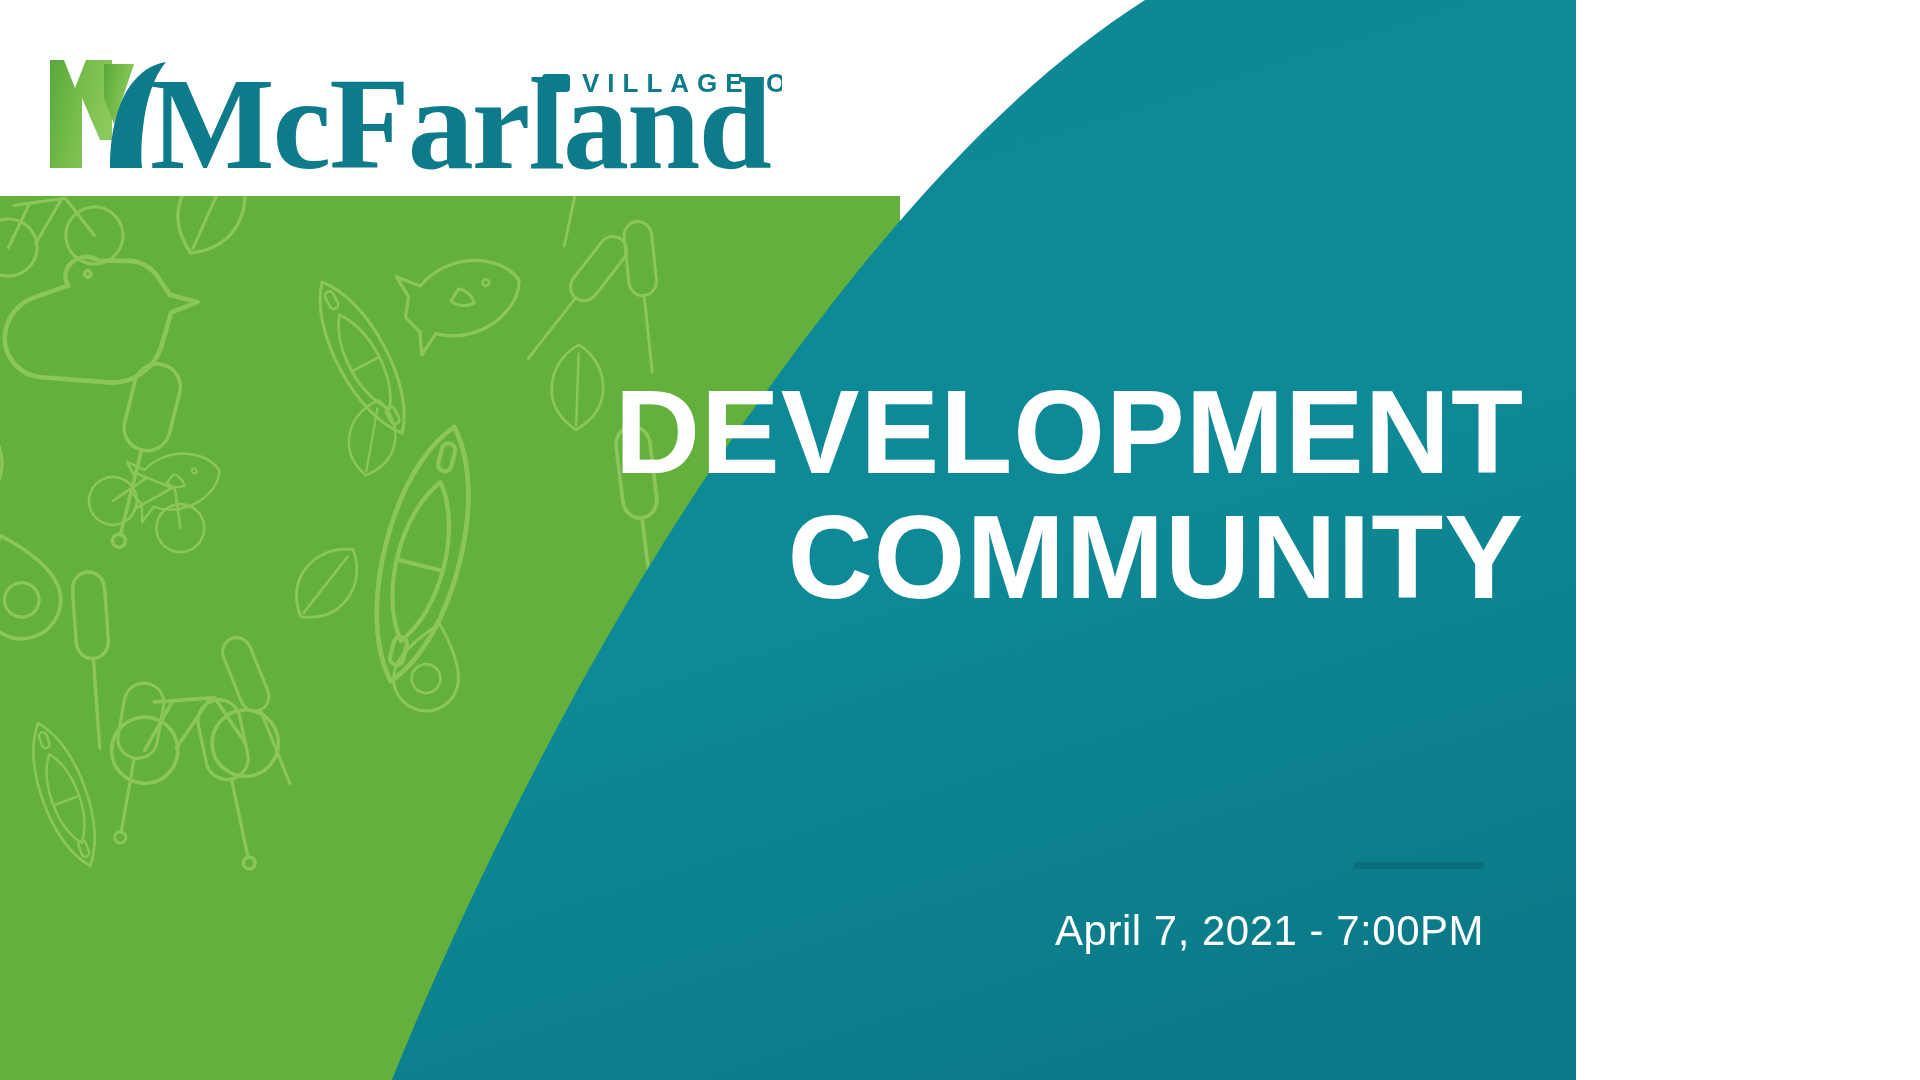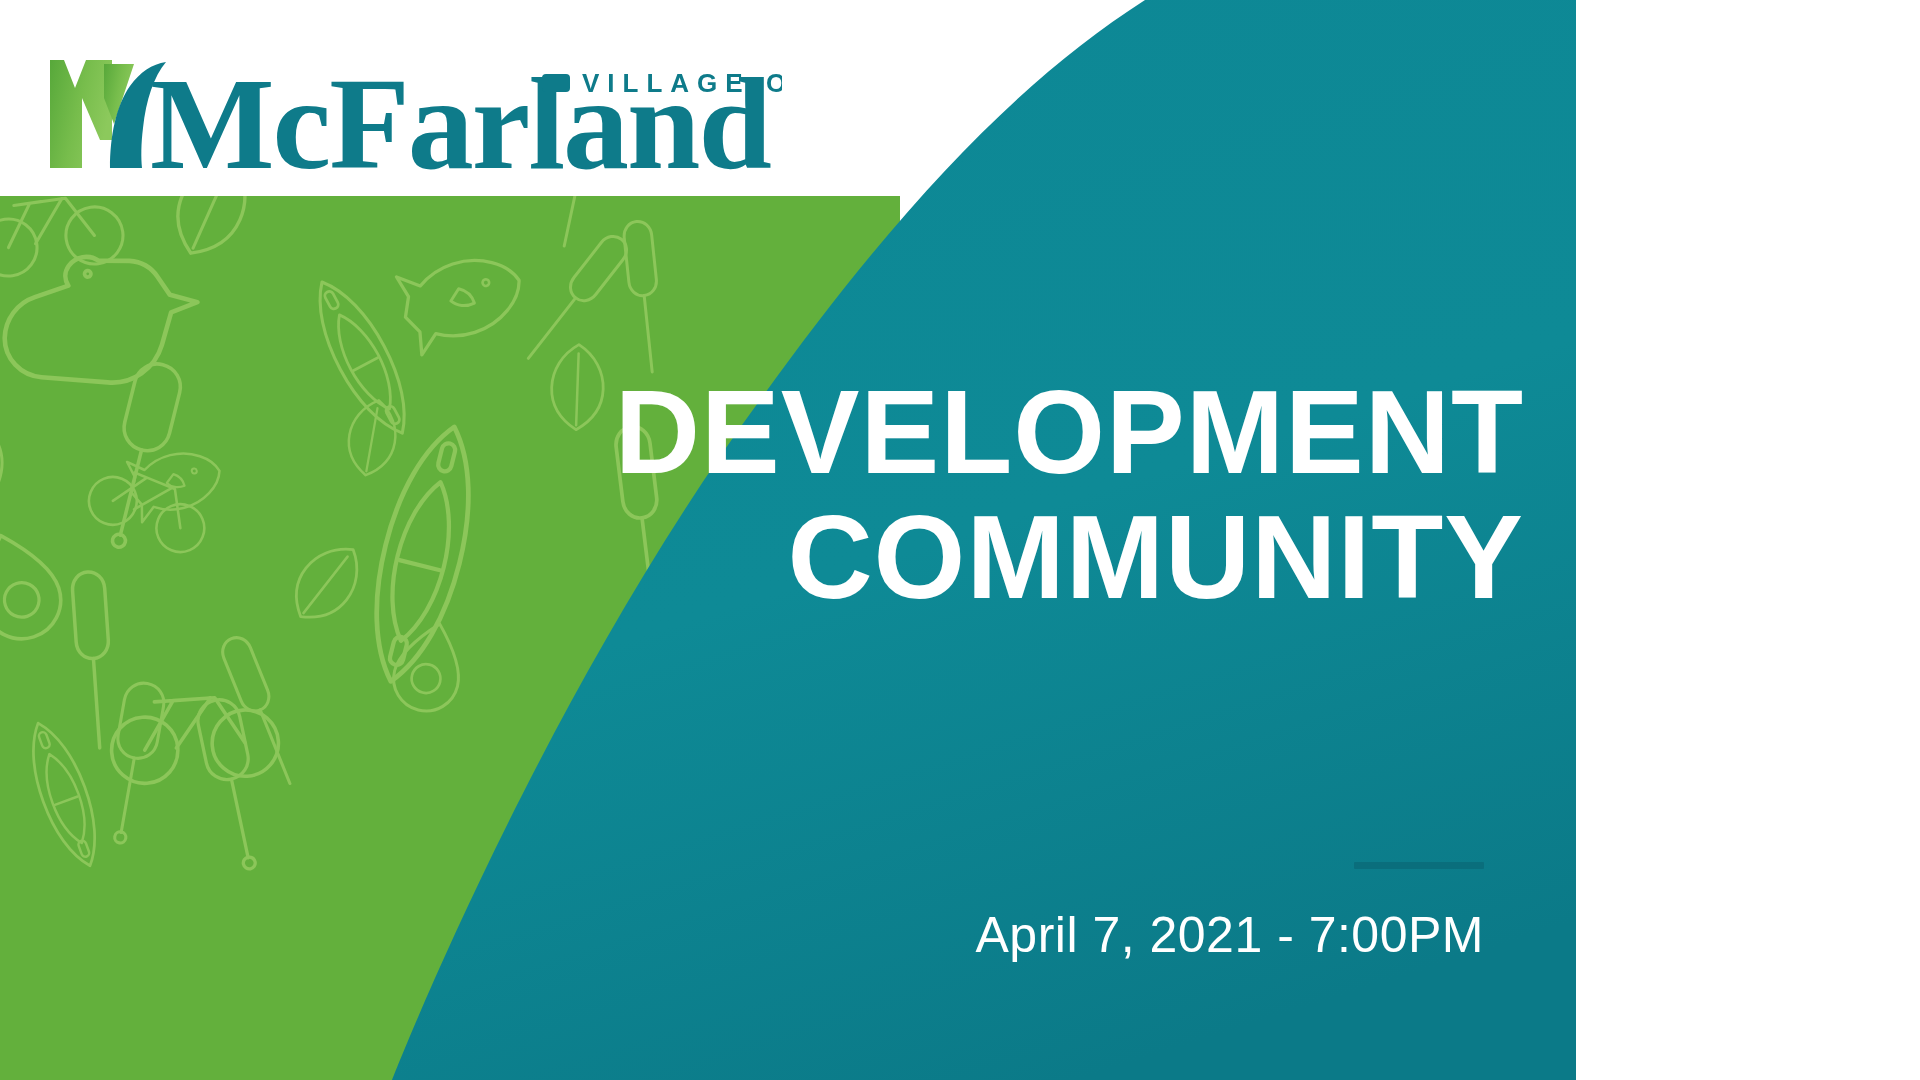--- a/index.html
+++ b/index.html
@@ -88,21 +88,21 @@
   }
 
   
   .date-line {
     position: absolute;
     right: 92px;
     top: 908px;
     color: #ffffff;
     font-family: "Liberation Sans", sans-serif;
     font-weight: normal;
-    font-size: 50px;
+    font-size: 42px;
     line-height: 1.1;
     letter-spacing: 0.5px;
     white-space: nowrap;
     text-align: right;
   }
 </style>
 </head>
 <body>
 
 <div id="banner">

